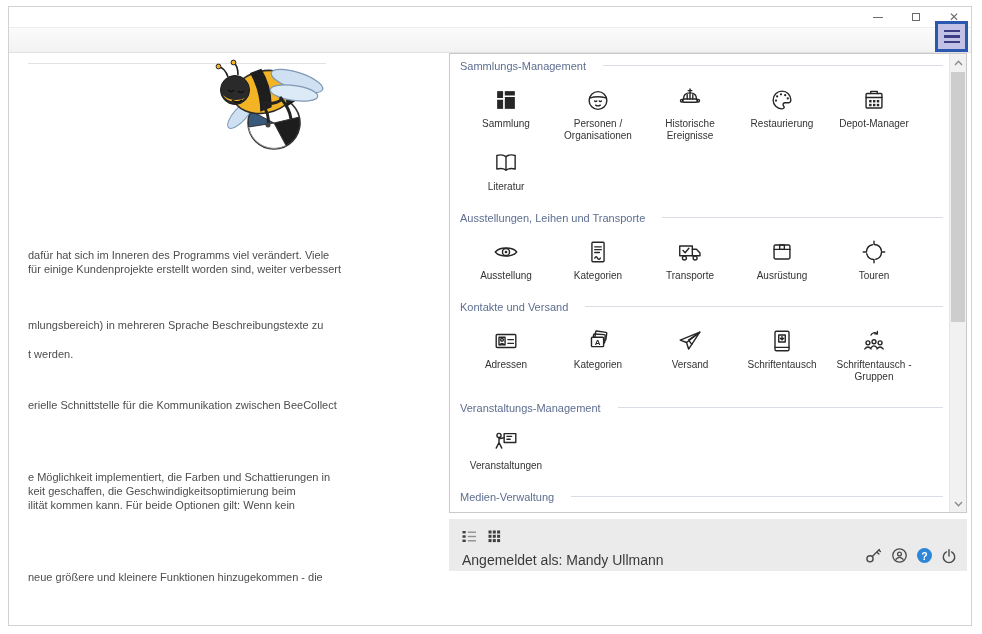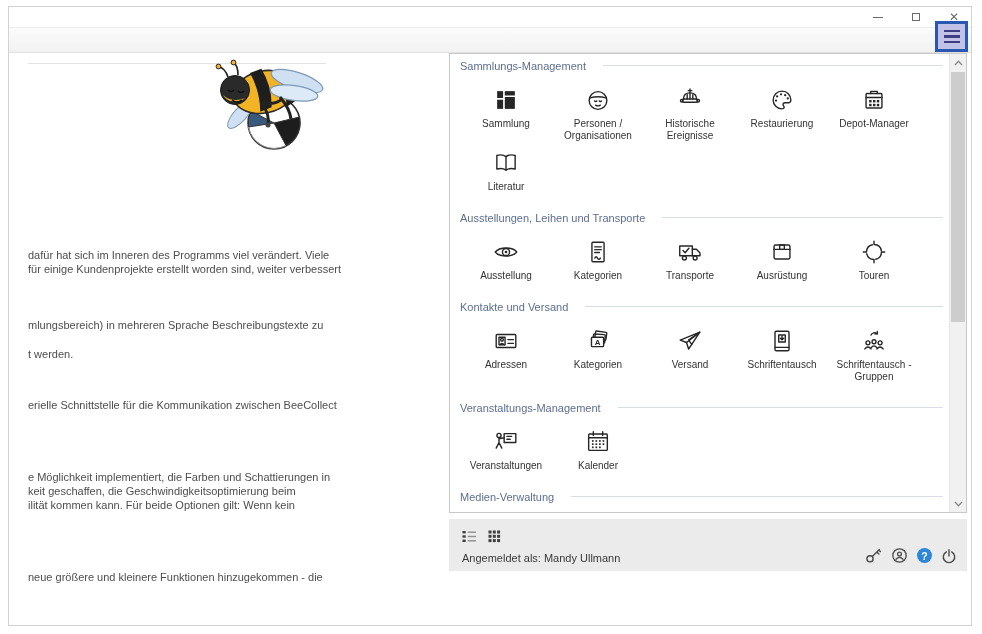--- a/index.html
+++ b/index.html
@@ -57,21 +57,21 @@
   .ic svg{stroke:#262626;fill:none;stroke-width:1.5;stroke-linecap:round;stroke-linejoin:round;}
   
   .vscroll{position:absolute;right:0;top:0;width:17px;bottom:0;background:#f1f1f1;border-left:1px solid #e6e6e6;box-sizing:border-box;}
   .vs-btn{position:absolute;left:0;width:16px;height:17px;display:flex;align-items:center;justify-content:center;cursor:pointer;}
   .vs-up{top:0;} .vs-down{bottom:0;}
   .vs-thumb{position:absolute;left:1px;top:18px;width:14px;height:250px;background:#cdcdcd;cursor:pointer;}
   
   .statusbar{position:absolute;left:440px;top:512px;width:518px;height:52px;background:#ebebeb;}
   .view-toggles{position:absolute;left:13px;top:11px;display:flex;gap:11px;}
   .vt{cursor:pointer;display:block;line-height:0;}
-  .login{position:absolute;left:13px;top:33px;font-size:11px;color:#3a3a3a;}
+  .login{position:absolute;left:13px;top:33px;font-size:14px;color:#3a3a3a;}
   .sb-right{position:absolute;right:10px;top:28px;display:flex;align-items:center;gap:9px;}
   .sb-ic{cursor:pointer;line-height:0;display:block;}
   .help-badge{width:15px;height:15px;border-radius:50%;background:#2e86d8;color:#fff;font-size:10.5px;
     font-weight:bold;display:flex;align-items:center;justify-content:center;cursor:pointer;}
 </style>
 </head>
 <body>
 
 <div class="window">
 
@@ -364,42 +364,20 @@
           <div class="cell">
             <span class="ic">
               <svg width="28" height="28" viewBox="0 0 30 30">
                 <rect x="13" y="6" width="12.5" height="9.5"></rect>
                 <path d="M16,9 h5 M16,12 h3.5"></path>
                 <circle cx="7.5" cy="8" r="2.2"></circle>
                 <path d="M7.5,10.4 v5.1 M7.5,11.5 L13,10.5 M7.5,15.5 l-3,6 M7.5,15.5 l3,6"></path>
               </svg>
             </span>
             <span class="lbl">Veranstaltungen</span>
-          </div>
-          <div class="cell">
-            <span class="ic">
-              <svg width="28" height="28" viewBox="0 0 30 30">
-                <rect x="5" y="6.5" width="20" height="17.5" rx="1"></rect>
-                <path d="M5,10.5 h20 M10,4 v4 M20,4 v4"></path>
-                <g fill="#262626" stroke="none">
-                  <rect x="8.5" y="13" width="1.8" height="1.8"></rect>
-                    <rect x="12.3" y="13" width="1.8" height="1.8"></rect>
-                    <rect x="16.1" y="13" width="1.8" height="1.8"></rect>
-                    <rect x="19.9" y="13" width="1.8" height="1.8"></rect>
-                  <rect x="8.5" y="16.4" width="1.8" height="1.8"></rect>
-                    <rect x="12.3" y="16.4" width="1.8" height="1.8"></rect>
-                    <rect x="16.1" y="16.4" width="1.8" height="1.8"></rect>
-                    <rect x="19.9" y="16.4" width="1.8" height="1.8"></rect>
-                  <rect x="8.5" y="19.8" width="1.8" height="1.8"></rect>
-                    <rect x="12.3" y="19.8" width="1.8" height="1.8"></rect>
-                    <rect x="16.1" y="19.8" width="1.8" height="1.8"></rect>
-                </g>
-              </svg>
-            </span>
-            <span class="lbl">Kalender</span>
           </div>
         </div>
       </div>
 
       <div class="section">
         <div class="sec-head">
           <span class="sec-label">Medien-Verwaltung</span>
           <span class="sec-rule"></span>
         </div>
 

